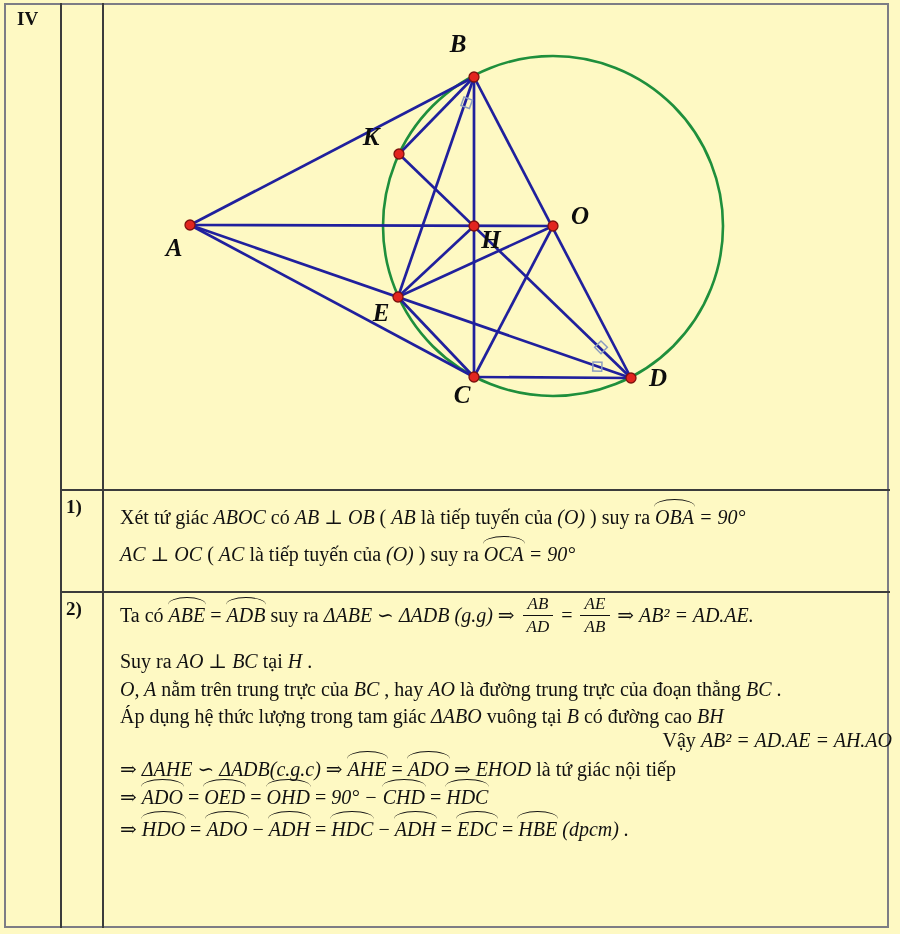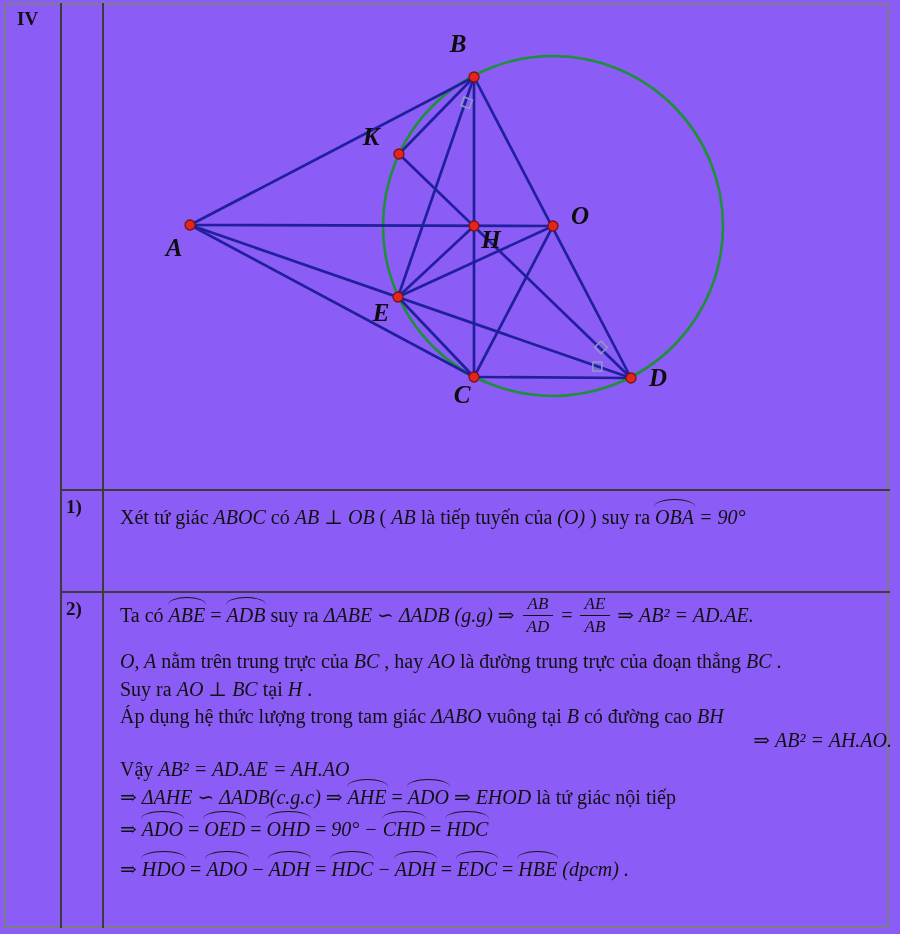--- a/index.html
+++ b/index.html
@@ -1,16 +1,16 @@
 <!DOCTYPE html>
 <html><head>
 <meta charset="utf-8">
 <style>
   html,body{margin:0;padding:0;background:#fff;}
-  .page{position:relative;width:900px;height:934px;background:#8b5cf6;overflow:hidden;
+  .page{position:relative;width:900px;height:934px;background:#fef9c3;overflow:hidden;
         font-family:"Liberation Serif","DejaVu Serif",serif;color:#111;}
   
   .frame{position:absolute;left:4px;top:3px;width:885px;height:925px;border:2px solid #7d7d85;box-sizing:border-box;}
   .vline{position:absolute;top:3px;height:925px;width:2px;background:#3c3c3c;}
   .hline{position:absolute;left:60px;width:830px;height:2px;background:#3c3c3c;}
   .cell-label{position:absolute;font-weight:bold;font-size:19px;color:#111;}
   
   .textblock{position:absolute;left:120px;width:772px;}
   .l{white-space:pre;font-size:20px;line-height:24px;}
   .txt{font-style:normal;}
@@ -86,25 +86,25 @@
       <text x="371" y="145" font-size="25" fill="#0d0d0d" text-anchor="middle">K</text>
       <text x="491" y="248" font-size="25" fill="#0d0d0d" text-anchor="middle">H</text>
       <text x="580" y="224" font-size="25" fill="#0d0d0d" text-anchor="middle">O</text>
       <text x="381" y="321" font-size="25" fill="#0d0d0d" text-anchor="middle">E</text>
       <text x="462" y="403" font-size="25" fill="#0d0d0d" text-anchor="middle">C</text>
       <text x="658" y="386" font-size="25" fill="#0d0d0d" text-anchor="middle">D</text>
     </svg>
 
   <div id="row1-text" class="textblock">
       <div class="l"><span class="txt">Xét tứ giác </span><span class="math">ABOC</span><span class="txt"> có </span><span class="math">AB ⊥ OB</span><span class="txt"> ( </span><span class="math">AB</span><span class="txt"> là tiếp tuyến của </span><span class="math">(O)</span><span class="txt"> ) suy ra </span><span class="arc">OBA</span><span class="math"> = 90°</span></div>
+      <div class="l"><span class="math">AC ⊥ OC</span><span class="txt"> ( </span><span class="math">AC</span><span class="txt"> là tiếp tuyến của </span><span class="math">(O)</span><span class="txt"> ) suy ra </span><span class="arc">OCA</span><span class="math"> = 90°</span></div>
     </div>
   <div id="row2-text" class="textblock">
       <div class="l"><span class="txt">Ta có </span><span class="arc">ABE</span><span class="op"> = </span><span class="arc">ADB</span><span class="txt"> suy ra </span><span class="math">ΔABE ∽ ΔADB</span><span class="math"> (g.g)</span><span class="op"> ⇒ </span><span class="frac"><span class="num">AB</span><span class="den">AD</span></span><span class="op"> = </span><span class="frac"><span class="num">AE</span><span class="den">AB</span></span><span class="op"> ⇒ </span><span class="math">AB² = AD.AE.</span></div>
+      <div class="l"><span class="txt">Suy ra </span><span class="math">AO ⊥ BC</span><span class="txt"> tại </span><span class="math">H</span><span class="txt"> .</span></div>
       <div class="l"><span class="math">O, A</span><span class="txt"> nằm trên trung trực của </span><span class="math">BC</span><span class="txt"> , hay </span><span class="math">AO</span><span class="txt"> là đường trung trực của đoạn thẳng </span><span class="math">BC</span><span class="txt"> .</span></div>
-      <div class="l"><span class="txt">Suy ra </span><span class="math">AO ⊥ BC</span><span class="txt"> tại </span><span class="math">H</span><span class="txt"> .</span></div>
       <div class="l"><span class="txt">Áp dụng hệ thức lượng trong tam giác </span><span class="math">ΔABO</span><span class="txt"> vuông tại </span><span class="math">B</span><span class="txt"> có đường cao </span><span class="math">BH</span></div>
-      <div class="l"><span class="op">⇒ </span><span class="math">AB² = AH.AO.</span></div>
       <div class="l"><span class="txt">Vậy </span><span class="math">AB² = AD.AE = AH.AO</span></div>
       <div class="l"><span class="op">⇒ </span><span class="math">ΔAHE ∽ ΔADB</span><span class="math">(c.g.c)</span><span class="op"> ⇒ </span><span class="arc">AHE</span><span class="op"> = </span><span class="arc">ADO</span><span class="op"> ⇒ </span><span class="math">EHOD</span><span class="txt"> là tứ giác nội tiếp</span></div>
       <div class="l"><span class="op">⇒ </span><span class="arc">ADO</span><span class="op"> = </span><span class="arc">OED</span><span class="op"> = </span><span class="arc">OHD</span><span class="op"> = </span><span class="math">90° − </span><span class="arc">CHD</span><span class="op"> = </span><span class="arc">HDC</span></div>
       <div class="l"><span class="op">⇒ </span><span class="arc">HDO</span><span class="op"> = </span><span class="arc">ADO</span><span class="op"> − </span><span class="arc">ADH</span><span class="op"> = </span><span class="arc">HDC</span><span class="op"> − </span><span class="arc">ADH</span><span class="op"> = </span><span class="arc">EDC</span><span class="op"> = </span><span class="arc">HBE</span><span class="math"> (dpcm) .</span></div>
     </div>
 </div>
 
 </body></html>

